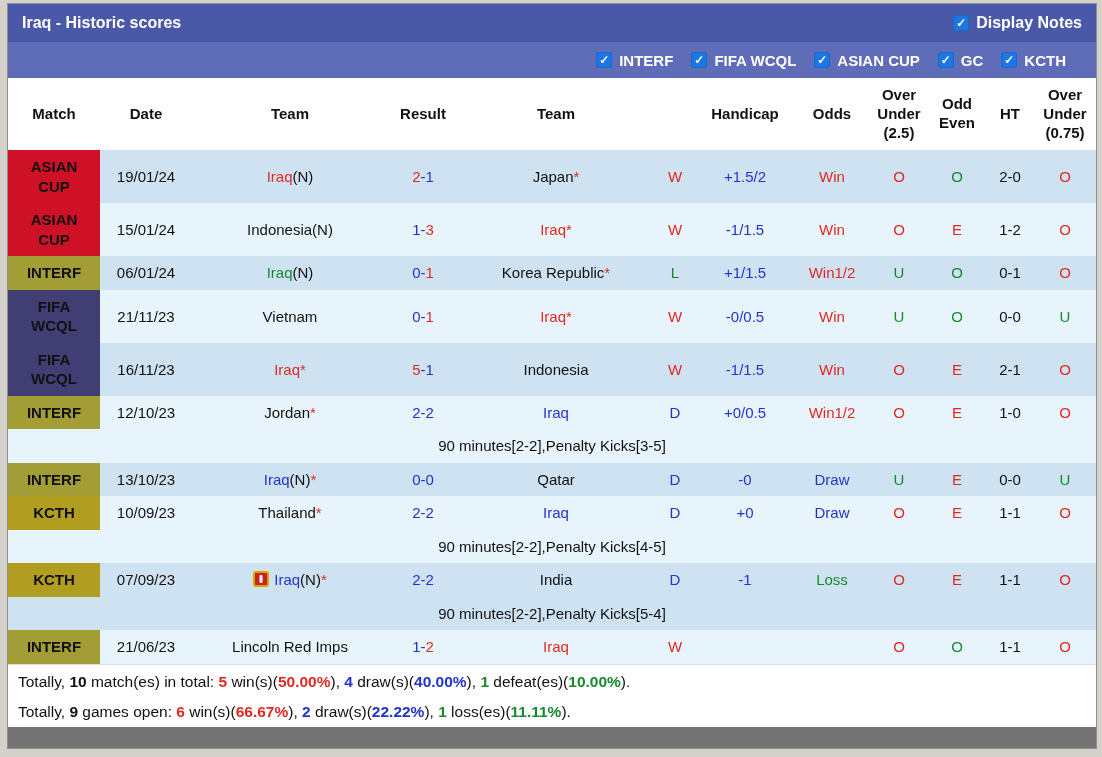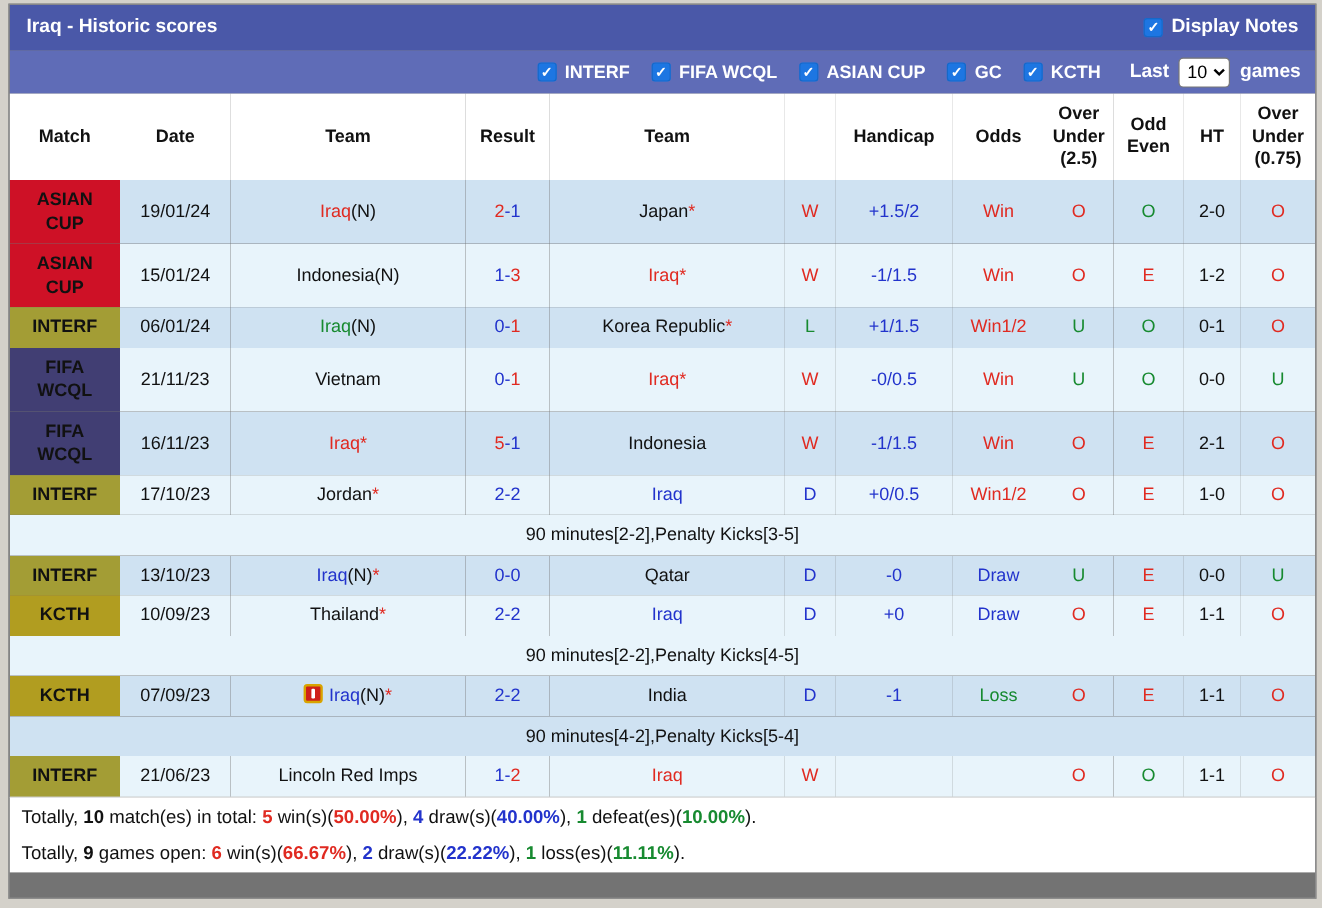--- a/index.html
+++ b/index.html
@@ -94,27 +94,20 @@
         </span>
         <span class="comp-item">
           <span class="chk">✓</span>
           <span class="chk-label">GC</span>
         </span>
         <span class="comp-item">
           <span class="chk">✓</span>
           <span class="chk-label">KCTH</span>
         </span>
       </span>
-    <span class="lastgames">
-      <span class="lbl">Last</span>
-      <select class="games">
-        <option>10</option>
-      </select>
-      <span class="lbl">games</span>
-    </span>
   </div>
 
   <table class="scores">
     <colgroup>
       <col style="width:92px">
         <col style="width:92px">
         <col style="width:196px">
       <col style="width:70px">
         <col style="width:196px">
         <col style="width:42px">
@@ -216,21 +209,21 @@
           <td style="color: rgb(224, 42, 33);">W</td>
           <td style="color: rgb(34, 51, 204);">-1/1.5</td>
           <td style="color: rgb(224, 42, 33);">Win</td>
           <td style="color: rgb(224, 42, 33);">O</td>
           <td style="color: rgb(224, 42, 33);">E</td>
           <td style="color: rgb(17, 17, 17);">2-1</td>
           <td style="color: rgb(224, 42, 33);">O</td>
         </tr>
         <tr class="shade-light">
           <td class="badge-cell" style="background: rgb(163, 157, 53);">INTERF</td>
-          <td>17/10/23</td>
+          <td>12/10/23</td>
           <td><span style="color: rgb(17, 17, 17);">Jordan</span><span style="color: rgb(224, 42, 33);">*</span></td>
           <td><span style="color: rgb(34, 51, 204);">2-2</span></td>
           <td><span style="color: rgb(34, 51, 204);">Iraq</span></td>
           <td style="color: rgb(34, 51, 204);">D</td>
           <td style="color: rgb(34, 51, 204);">+0/0.5</td>
           <td style="color: rgb(224, 42, 33);">Win1/2</td>
           <td style="color: rgb(224, 42, 33);">O</td>
           <td style="color: rgb(224, 42, 33);">E</td>
           <td style="color: rgb(17, 17, 17);">1-0</td>
           <td style="color: rgb(224, 42, 33);">O</td>
@@ -277,21 +270,21 @@
           <td><span style="color: rgb(17, 17, 17);">India</span></td>
           <td style="color: rgb(34, 51, 204);">D</td>
           <td style="color: rgb(34, 51, 204);">-1</td>
           <td style="color: rgb(23, 138, 48);">Loss</td>
           <td style="color: rgb(224, 42, 33);">O</td>
           <td style="color: rgb(224, 42, 33);">E</td>
           <td style="color: rgb(17, 17, 17);">1-1</td>
           <td style="color: rgb(224, 42, 33);">O</td>
         </tr>
         <tr class="shade-dark">
-          <td colspan="12" class="note-cell">90 minutes[4-2],Penalty Kicks[5-4]</td>
+          <td colspan="12" class="note-cell">90 minutes[2-2],Penalty Kicks[5-4]</td>
         </tr>
         <tr class="shade-light">
           <td class="badge-cell" style="background: rgb(163, 157, 53);">INTERF</td>
           <td>21/06/23</td>
           <td><span style="color: rgb(17, 17, 17);">Lincoln Red Imps</span></td>
           <td><span style="color: rgb(34, 51, 204);">1-</span><span style="color: rgb(224, 42, 33);">2</span></td>
           <td><span style="color: rgb(224, 42, 33);">Iraq</span></td>
           <td style="color: rgb(224, 42, 33);">W</td>
           <td style="color: rgb(34, 51, 204);"></td>
           <td style="color: rgb(224, 42, 33);"></td>

